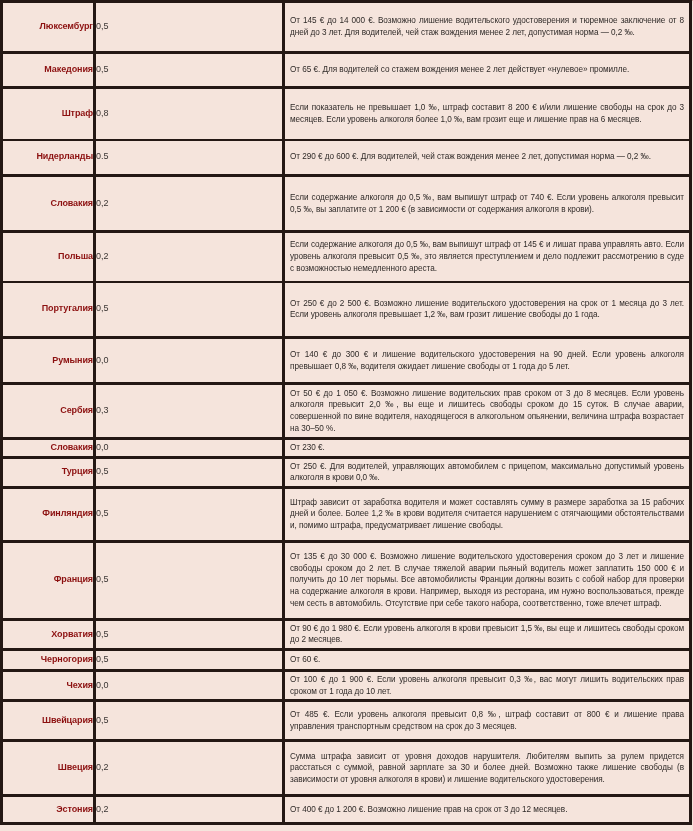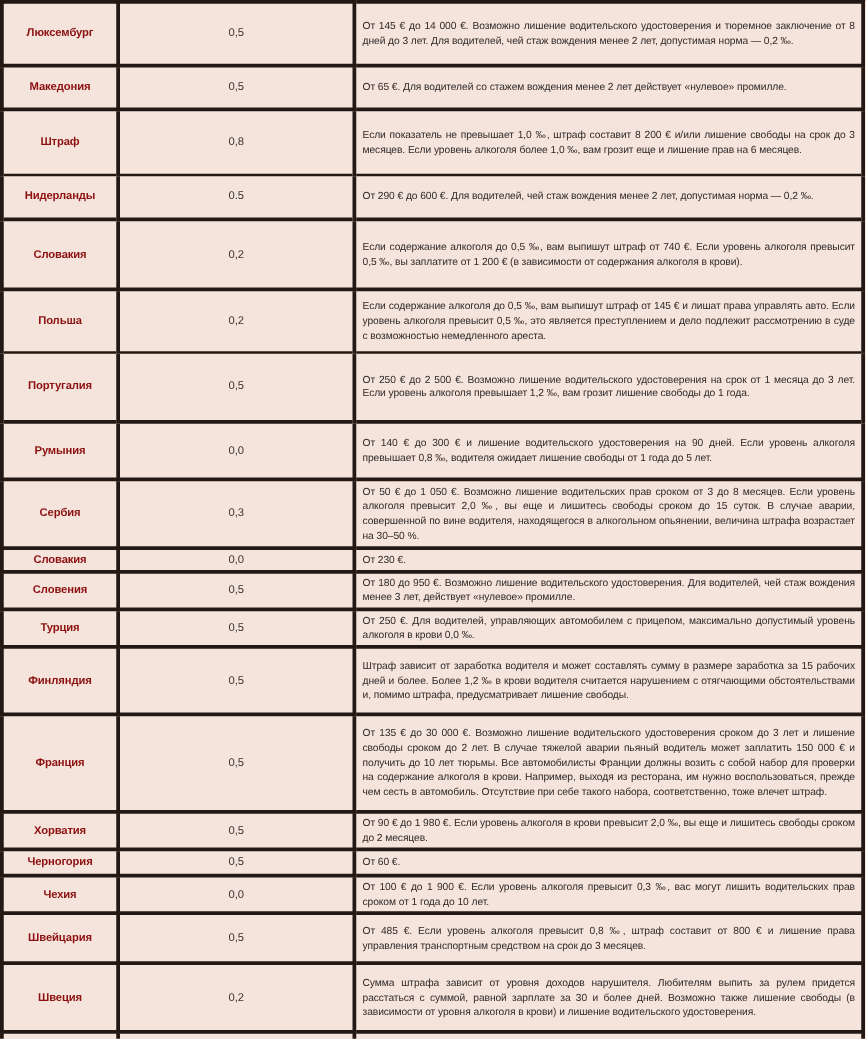--- a/index.html
+++ b/index.html
@@ -27,29 +27,28 @@
     table.fines td {
       border: 3px solid #241814;
       color: #2f2a28;
       font-size: 8.2px;
       line-height: 11.6px;
       vertical-align: middle;
       padding: 0;
     }
     td.country {
       width: 90px;
-      text-align: center;
+      text-align: right;
       color: #8c1010 !important;
       font-weight: bold;
       font-size: 9px !important;
       letter-spacing: -0.1px;
     }
     td.limit {
       width: 186px;
-      text-align: center;
       font-size: 9px !important;
       color: #3a3533 !important;
     }
     td.penalty {
       text-align: justify;
       padding: 2px 5px 2px 5px !important;
       letter-spacing: -0.05px;
     }
     tr.thin td { border-width: 2px 3px; }
   </style>
@@ -102,44 +101,39 @@
     <tr style="height:55px">
       <td class="country">Сербия</td>
       <td class="limit">0,3</td>
       <td class="penalty">От 50 € до 1 050 €. Возможно лишение водительских прав сроком от 3 до 8 месяцев. Если уровень алкоголя превысит 2,0 ‰, вы еще и лишитесь свободы сроком до 15 суток. В случае аварии, совершенной по вине водителя, находящегося в алкогольном опьянении, величина штрафа возрастает на 30–50 %.</td>
     </tr>
     <tr style="height:18px">
       <td class="country">Словакия</td>
       <td class="limit">0,0</td>
       <td class="penalty">От 230 €.</td>
     </tr>
-    <tr style="height:30px">
-      <td class="country">Словения</td>
-      <td class="limit">0,5</td>
-      <td class="penalty">От 180  до 950 €. Возможно лишение водительского удостоверения. Для водителей, чей стаж вождения менее 3 лет, действует «нулевое» промилле.</td>
-    </tr>
     <tr style="height:28px">
       <td class="country">Турция</td>
       <td class="limit">0,5</td>
       <td class="penalty">От 250 €. Для водителей, управляющих автомобилем с прицепом, максимально допустимый уровень алкоголя в крови 0,0 ‰.</td>
     </tr>
     <tr style="height:54px">
       <td class="country">Финляндия</td>
       <td class="limit">0,5</td>
       <td class="penalty">Штраф зависит от заработка водителя и может составлять сумму в размере заработка за 15 рабочих дней и более. Более 1,2 ‰ в крови водителя считается нарушением с отягчающими обстоятельствами и, помимо штрафа, предусматривает лишение свободы.</td>
     </tr>
     <tr style="height:78px">
       <td class="country">Франция</td>
       <td class="limit">0,5</td>
       <td class="penalty">От 135 € до 30 000 €. Возможно лишение водительского удостоверения сроком до 3 лет и лишение свободы сроком до 2 лет. В случае тяжелой аварии пьяный водитель может заплатить 150 000 € и получить до 10 лет тюрьмы. Все автомобилисты Франции должны возить с собой набор для проверки на содержание алкоголя в крови. Например, выходя из ресторана, им нужно воспользоваться, прежде чем сесть в автомобиль. Отсутствие при себе такого набора, соответственно, тоже влечет штраф.</td>
     </tr>
     <tr style="height:30px">
       <td class="country">Хорватия</td>
       <td class="limit">0,5</td>
-      <td class="penalty">От 90 € до 1 980 €. Если уровень алкоголя в крови превысит 2,0 ‰, вы еще и лишитесь свободы сроком до 2 месяцев.</td>
+      <td class="penalty">От 90 € до 1 980 €. Если уровень алкоголя в крови превысит 1,5 ‰, вы еще и лишитесь свободы сроком до 2 месяцев.</td>
     </tr>
     <tr style="height:21px">
       <td class="country">Черногория</td>
       <td class="limit">0,5</td>
       <td class="penalty">От 60 €.</td>
     </tr>
     <tr style="height:28px">
       <td class="country">Чехия</td>
       <td class="limit">0,0</td>
       <td class="penalty">От 100 € до 1 900 €. Если уровень алкоголя превысит 0,3 ‰, вас могут лишить водительских прав сроком от 1 года до 10 лет.</td>

